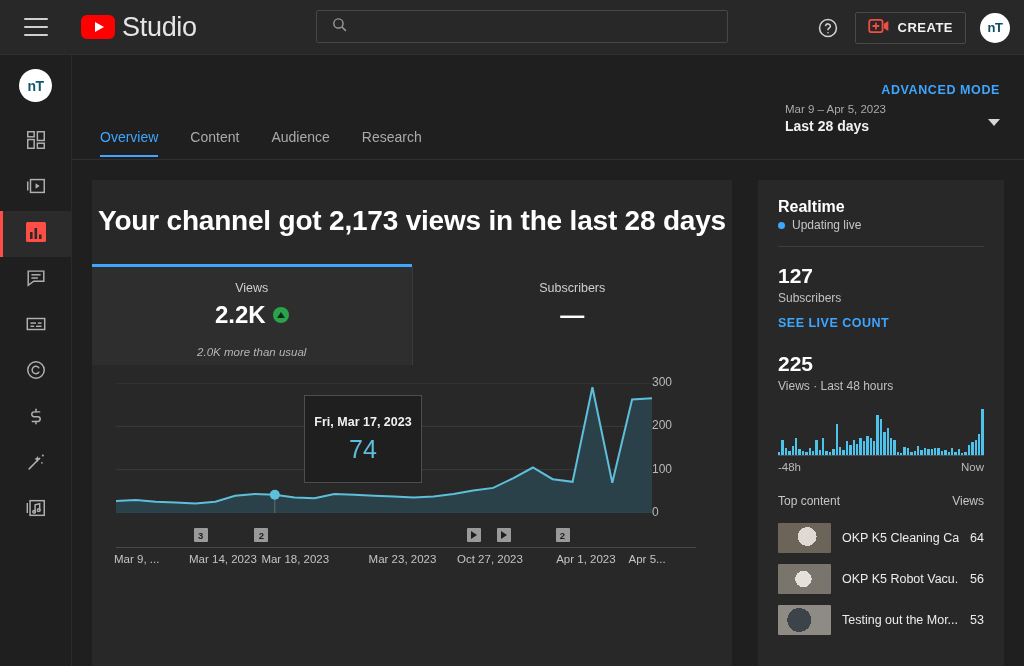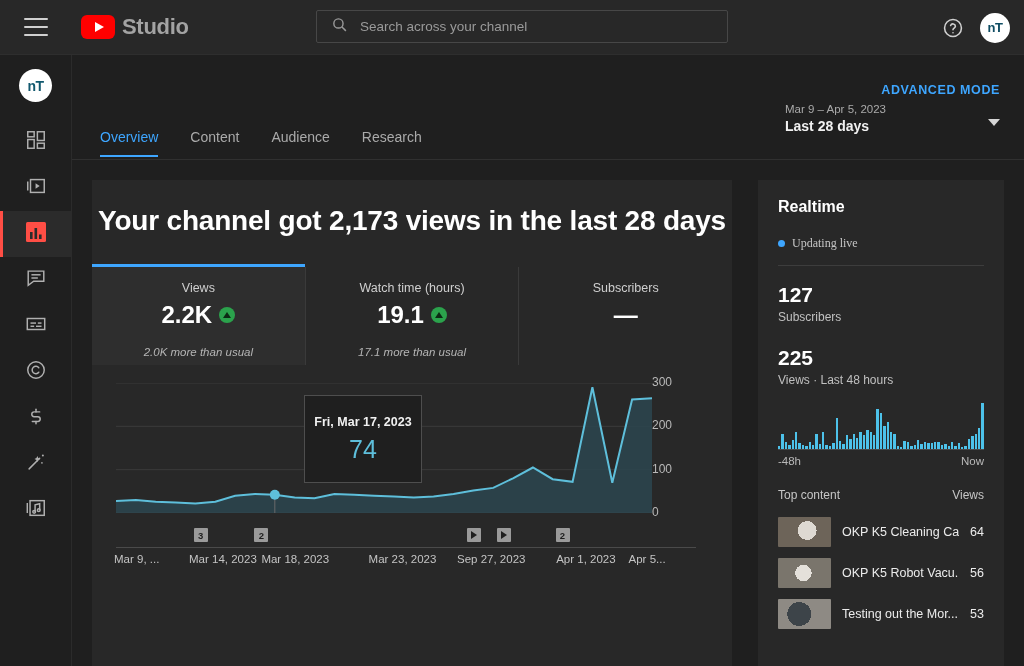--- a/index.html
+++ b/index.html
@@ -18,21 +18,21 @@
     background: #282828;
     display: flex; align-items: center;
     border-bottom: 1px solid #2e2e2e;
     z-index: 20;
   }
   .hamburger { width: 24px; height: 18px; margin-left: 24px; display: flex; flex-direction: column; justify-content: space-between; cursor: pointer; }
   .hamburger span { display: block; height: 2px; width: 24px; background: #d0d0d0; border-radius: 1px; }
   .brand { display: flex; align-items: center; margin-left: 33px; cursor: pointer; }
   .yt-logo { width: 34px; height: 24px; background: #ff0000; border-radius: 6px; display: flex; align-items: center; justify-content: center; margin-right: 7px; }
   .yt-logo .tri { width: 0; height: 0; border-left: 9px solid #fff; border-top: 5.5px solid transparent; border-bottom: 5.5px solid transparent; margin-left: 2px; }
-  .brand-text { font-size: 22px; font-weight: 700; letter-spacing: -0.3px; color: #a3a3a3; }
+  .brand-text { font-size: 27px; font-weight: 400; letter-spacing: -0.3px; color: #e5e5e5; }
 
   .search-wrap { position: absolute; left: 316px; top: 10px; width: 412px; height: 33px;
     border: 1px solid #474747; border-radius: 2px; display: flex; align-items: center; background: #282828; }
   .search-icon { margin-left: 14px; margin-right: 12px; flex: none; }
   .search-input {
     background: transparent; border: none; outline: none; flex: 1;
     color: #d8d8d8; font-size: 13.5px; font-family: "Liberation Sans", sans-serif;
     padding-right: 10px;
   }
   .search-input::placeholder { color: #9a9a9a; }
@@ -146,21 +146,21 @@
   }
   .tt-date { font-size: 12.5px; font-weight: 700; color: #f1f1f1; }
   .tt-value { font-size: 25px; color: #5ebfdb; margin-top: 6px; }
 
   
   .rt-card {
     position: absolute; left: 686px; top: 125px; width: 246px; height: 531px;
     background: #282828; padding: 18px 20px 0 20px;
   }
   .rt-title { font-size: 16px; font-weight: 700; color: #fff; }
-  .rt-live { display: flex; align-items: center; gap: 7px; margin-top: 20px; font-family: Liberation Serif, serif; }
+  .rt-live { display: flex; align-items: center; gap: 7px; margin-top: 2px; }
   .rt-dot { width: 7px; height: 7px; border-radius: 50%; background: #3ea6ff; }
   .rt-live-text { font-size: 12px; color: #c6c6c6; }
   .rt-divider { height: 1px; background: #3d3d3d; margin: 14px 0 0 0; }
   .rt-big { font-size: 21px; font-weight: 700; color: #fff; margin-top: 17px; }
   .rt-sub { font-size: 12px; color: #c0c0c0; margin-top: 3px; }
   .rt-link { font-size: 12.5px; font-weight: 700; letter-spacing: 0.5px; color: #3ea6ff; margin-top: 11px; cursor: pointer; }
   .rt-big2 { font-size: 21px; font-weight: 700; color: #fff; margin-top: 22px; }
   .rt-bars { position: relative; height: 48px; margin-top: 14px; display: flex; align-items: flex-end; gap: 1px; }
   .rt-bar { flex: 1; background: #4dc2ea; min-height: 2px; }
   .rt-axis-line { height: 1px; background: #4a4a4a; }
@@ -190,30 +190,40 @@
       <div class="brand-text">Studio</div>
     </div>
 
     <div class="search-wrap">
       <span class="search-icon">
         <svg width="17" height="17" viewBox="0 0 24 24" fill="none" stroke="#9a9a9a" stroke-width="2">
           <circle cx="10.5" cy="10.5" r="6.5"></circle>
             <line x1="15.5" y1="15.5" x2="21" y2="21"></line>
         </svg>
       </span>
-      <input class="search-input" type="text" placeholder="Search across your channel" style="">
     </div>
 
     <div class="top-right">
       <div class="help-btn">
         <svg width="22" height="22" viewBox="0 0 24 24" fill="none" stroke="#d0d0d0" stroke-width="1.7">
           <circle cx="12" cy="12" r="9.2"></circle>
           <path d="M9.4 9.2a2.7 2.7 0 0 1 5.2 1c0 1.8-2.6 2-2.6 3.6" stroke-linecap="round"></path>
           <circle cx="12" cy="17.2" r="0.9" fill="#d0d0d0" stroke="none"></circle>
         </svg>
+      </div>
+      <div class="create-btn">
+        <span>
+          <svg width="22" height="16" viewBox="0 0 24 18" fill="none">
+            <rect x="1" y="2" width="15" height="14" rx="2.5" stroke="#ef4e45" stroke-width="2"></rect>
+            <path d="M17.5 6.5 L22.5 3.5 L22.5 14.5 L17.5 11.5 Z" fill="#ef4e45"></path>
+            <line x1="8.5" y1="6" x2="8.5" y2="12" stroke="#ef4e45" stroke-width="2" stroke-linecap="round"></line>
+            <line x1="5.5" y1="9" x2="11.5" y2="9" stroke="#ef4e45" stroke-width="2" stroke-linecap="round"></line>
+          </svg>
+        </span>
+        <span class="create-label">CREATE</span>
       </div>
       <div class="avatar-top">nT</div>
     </div>
   </div>
 
   <div class="rail">
     <div class="rail-avatar">nT</div>
 
     <div class="rail-item">
       <span>
@@ -335,30 +345,20 @@
       <div class="metrics">
         <div class="metric selected">
           <div class="metric-label">Views</div>
           <div class="metric-value">
             <span>2.2K</span>
             <span class="up-badge">
                 <span class="ar"></span>
               </span>
           </div>
           <div class="metric-note">2.0K more than usual</div>
-        </div>
-        <div class="metric">
-          <div class="metric-label">Watch time (hours)</div>
-          <div class="metric-value">
-            <span>19.1</span>
-            <span class="up-badge">
-                <span class="ar"></span>
-              </span>
-          </div>
-          <div class="metric-note">17.1 more than usual</div>
         </div>
         <div class="metric">
           <div class="metric-label">Subscribers</div>
           <div class="metric-value">
             <span>—</span>
           </div>
           <div class="metric-note"></div>
         </div>
       </div>
 
@@ -395,38 +395,39 @@
               <span class="pl"></span>
             </div>
             <div class="evt" style="left: 439.52px;">2</div>
           </div>
         <div class="xaxis-line"></div>
         <div class="xticks" id="xticks">
             <div class="xtick" style="left: 8px;">Mar 9, ...</div>
             <div class="xtick" style="left: 83.04px;">Mar 14, 2023</div>
             <div class="xtick" style="left: 155.4px;">Mar 18, 2023</div>
             <div class="xtick" style="left: 262.6px;">Mar 23, 2023</div>
-            <div class="xtick" style="left: 351.04px;">Sep 27, 2023</div>
+            <div class="xtick" style="left: 351.04px;">Oct 27, 2023</div>
             <div class="xtick" style="left: 450.2px;">Apr 1, 2023</div>
             <div class="xtick" style="left: 522.56px;">Apr 5...</div>
           </div>
       </div>
 
     </div>
 
     <div class="rt-card">
       <div class="rt-title">Realtime</div>
       <div class="rt-live">
         <span class="rt-dot"></span>
         <span class="rt-live-text">Updating live</span>
       </div>
       <div class="rt-divider"></div>
 
       <div class="rt-big">127</div>
       <div class="rt-sub">Subscribers</div>
+      <div class="rt-link">SEE LIVE COUNT</div>
 
       <div class="rt-big2">225</div>
       <div class="rt-sub">Views · Last 48 hours</div>
 
       <div class="rt-bars" id="rtBars">
           <div class="rt-bar" style="height: 3.13636px; background: rgb(77, 194, 234);"></div>
           <div class="rt-bar" style="height: 14.6364px; background: rgb(77, 194, 234);"></div>
           <div class="rt-bar" style="height: 7.31818px; background: rgb(77, 194, 234);"></div>
           <div class="rt-bar" style="height: 4.18182px; background: rgb(77, 194, 234);"></div>
           <div class="rt-bar" style="height: 9.40909px; background: rgb(77, 194, 234);"></div>

